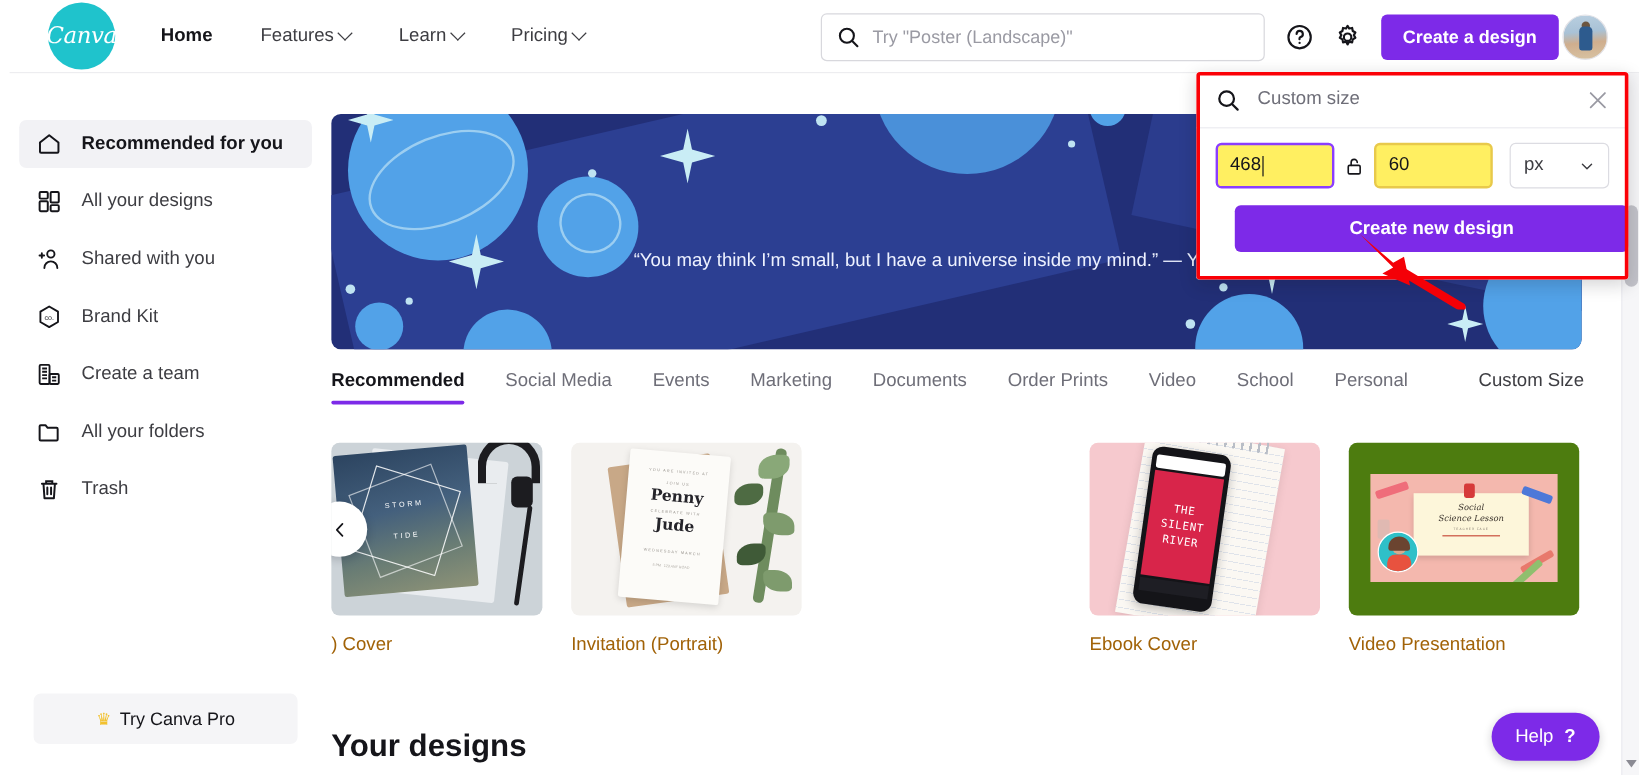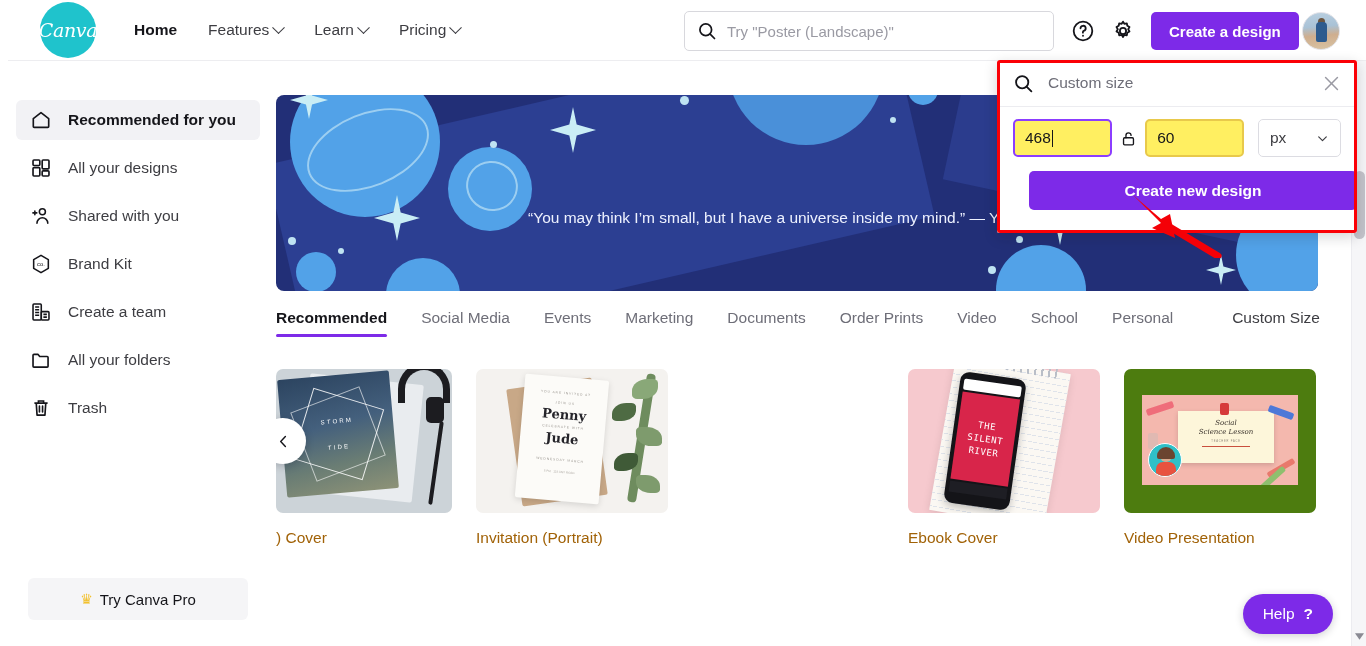--- a/index.html
+++ b/index.html
@@ -16,21 +16,21 @@
     background: #fff; border-bottom: 1px solid #ededf0;
     display: flex; align-items: center; z-index: 30;
   }
   .logo {
     width: 56px; height: 56px; border-radius: 50%;
     background: #1fc3cc; margin-left: 32px;
     display: flex; align-items: center; justify-content: center;
     color: #fff; font-family: "DejaVu Serif", serif; font-style: italic;
     font-size: 19px; letter-spacing: -0.3px;
   }
-  .nav { display: flex; align-items: center; margin-left: 24px; gap: 3px; }
+  .nav { display: flex; align-items: center; margin-left: 24px; gap: 12px; }
   .nav-item {
     font-size: 15.5px; color: #3d3d42; padding: 8px 14px;
     display: flex; align-items: center; gap: 5px; cursor: pointer;
     white-space: nowrap;
   }
   .nav-item.active { font-weight: bold; color: #15151a; }
   .caret { display: inline-block; width: 9px; height: 9px;
     border-right: 1.7px solid #3d3d42; border-bottom: 1.7px solid #3d3d42;
     transform: rotate(45deg) translate(-2px,-2px); }
 
@@ -511,20 +511,21 @@
               <div style="position:absolute;left:11px;top:6px;width:12px;height:12px;border-radius:50%;background:#d9a98e;"></div>
               <div style="position:absolute;left:8px;top:3px;width:18px;height:12px;border-radius:9px 9px 2px 2px;background:#6b4430;"></div>
               <div style="position:absolute;left:7px;top:18px;width:20px;height:16px;border-radius:7px 7px 0 0;background:#e8523f;"></div>
             </div>
           </div>
         </div>
         <div class="label">Video Presentation</div>
       </div>
     </div>
 
+    <div class="your-designs">Your designs</div>
   </div>
 
   <div class="panel-wrap">
     <div class="panel">
 
       <div class="panel-search">
         <svg width="21" height="21" viewBox="0 0 24 24" fill="none" stroke="#15151a" stroke-width="2.1">
           <circle cx="10.5" cy="10.5" r="7"></circle>
             <line x1="15.8" y1="15.8" x2="21" y2="21" stroke-linecap="round"></line>
         </svg>

